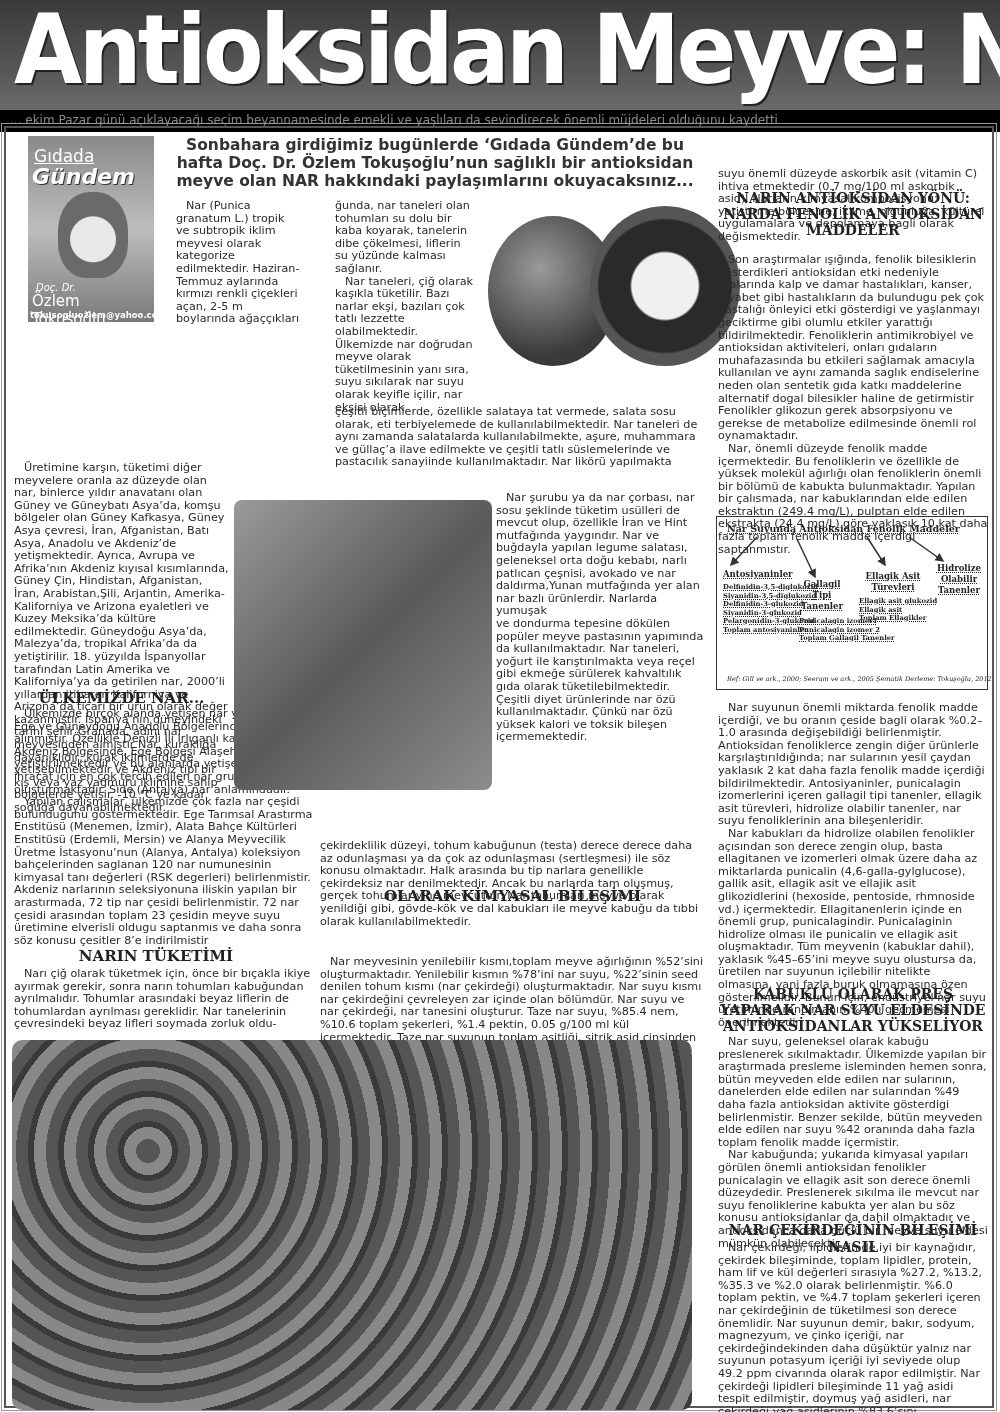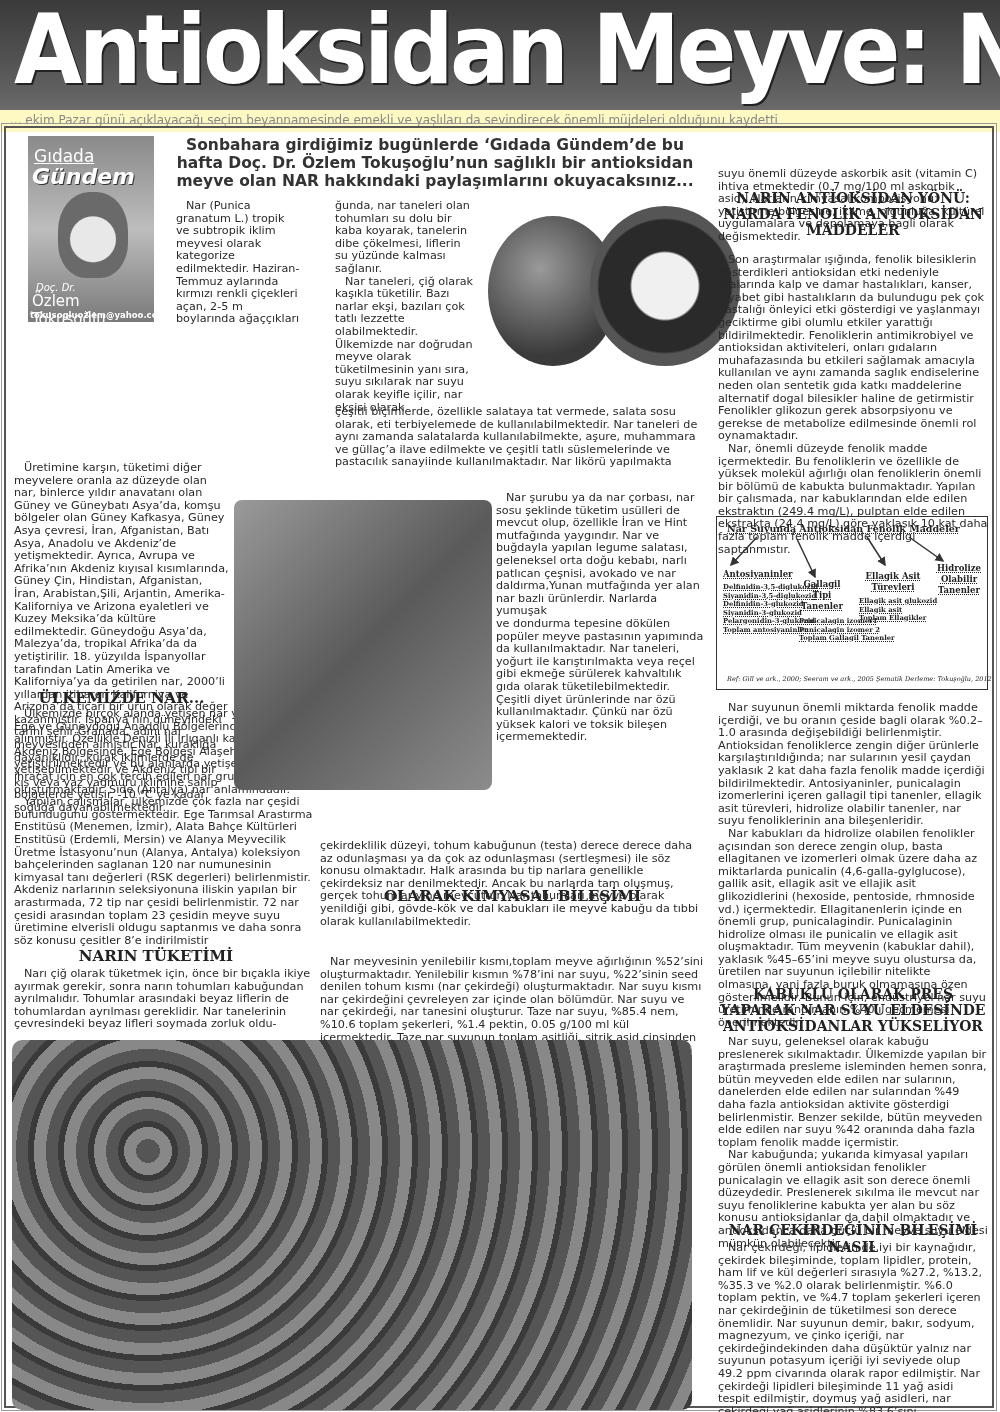--- a/index.html
+++ b/index.html
@@ -1,19 +1,19 @@
 <!DOCTYPE html>
 <html><head>
 <meta charset="utf-8">
 <style>
   * { box-sizing: border-box; margin: 0; padding: 0; }
   body { width: 1000px; height: 1412px; background: #fff; font-family: "DejaVu Sans", sans-serif; color: #222; position: relative; overflow: hidden; }
   .masthead { position: absolute; left: 0; top: 0; width: 1000px; height: 110px; background: linear-gradient(#3a3a3a, #555 60%, #6a6a6a); }
   .masthead h1 { position: absolute; left: 14px; top: -6px; font-family: "DejaVu Sans", sans-serif; font-weight: bold; font-size: 96px; letter-spacing: -4px; color: #fff; transform: scaleX(0.92); transform-origin: left; text-shadow: 2px 2px 0 #222; white-space: nowrap; }
-  .strip { position: absolute; top: 110px; left: 0; width: 1000px; height: 22px; background: #fef9c3; overflow: hidden; }
+  .strip { position: absolute; top: 110px; left: 0; width: 1000px; height: 22px; background: #000000; overflow: hidden; }
   .strip span { display: block; font-size: 12px; color: #888; padding: 3px 10px; white-space: nowrap; }
   .frame { position: absolute; left: 4px; top: 126px; width: 990px; height: 1282px; border: 2px solid #555; outline: 1px solid #999; outline-offset: 2px; }
   .txt { position: absolute; font-size: 11.2px; line-height: 12.6px; color: #2a2a2a; }
   .txt p { text-indent: 10px; margin-bottom: 0; }
   .serif-h { position: absolute; font-family: "DejaVu Serif", serif; font-weight: bold; color: #222; text-align: center; line-height: 17px; font-size: 15px; }
   .author-box { position: absolute; left: 28px; top: 136px; width: 126px; height: 186px; background: linear-gradient(#8a8a8a, #bdbdbd 50%, #7a7a7a); overflow: hidden; }
   .author-box .gidada { position: absolute; left: 6px; top: 10px; color: #fff; font-size: 17px; text-decoration: underline; }
   .author-box .gundem { position: absolute; left: 4px; top: 28px; color: #fff; font-size: 22px; font-style: italic; font-weight: bold; text-shadow: 1px 1px 0 #333; }
   .author-box .face { position: absolute; left: 30px; top: 56px; width: 70px; height: 86px; border-radius: 45% 45% 40% 40%; background: radial-gradient(circle at 50% 55%, #e8e8e8 0 38%, #6a6a6a 40% 100%); }
   .author-box .title { position: absolute; left: 8px; top: 146px; color: #fff; font-size: 10px; font-style: italic; }

